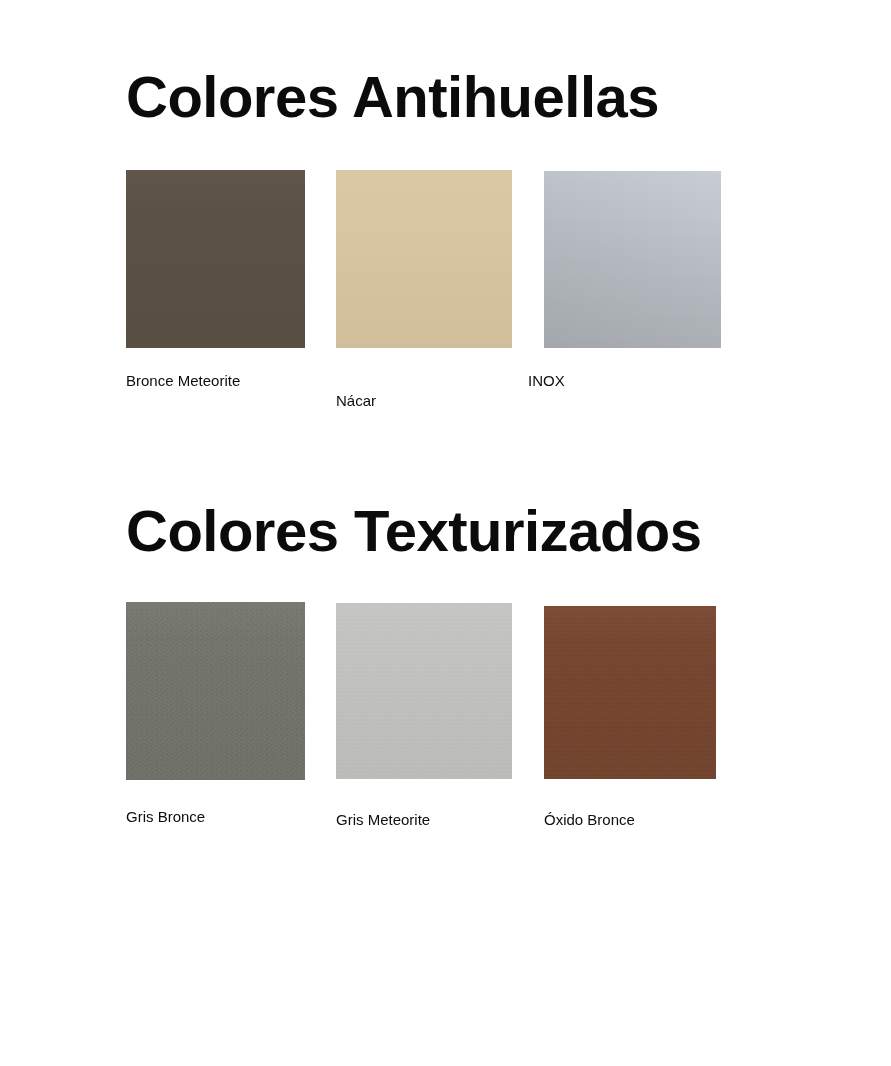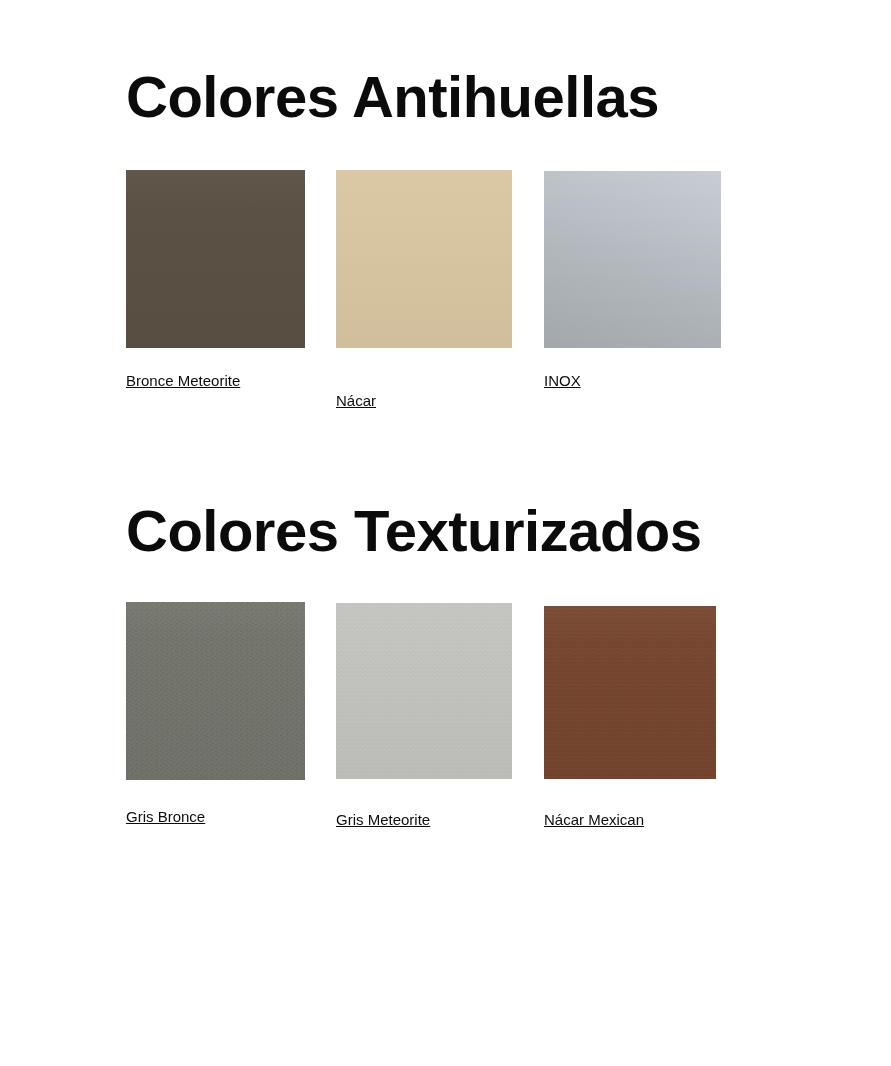--- a/index.html
+++ b/index.html
@@ -105,21 +105,20 @@
   }
 
   .swatch-label {
     position: absolute;
     left: 0;
     font-size: 15px;
     font-weight: 400;
     line-height: 18px;
     color: #0d0d0d;
     white-space: nowrap;
-    text-decoration: underline;
   }
 </style>
 </head>
 <body style="background: rgb(255, 255, 255); color: rgb(13, 13, 13);">
 
 <div class="page">
 
   <h1 class="section-title section-title--antihuellas">Colores Antihuellas</h1>
 
   <div class="swatch-row">
@@ -130,38 +129,38 @@
     <div class="swatch-label" style="left:126px; top:372px;">Bronce Meteorite</div>
 
     <div class="swatch-cell" style="left:336px; top:170px; width:176px; height:178px;">
       <div class="swatch" id="sw-0-1" style="background: rgb(217, 198, 162);"></div>
     </div>
     <div class="swatch-label" style="left:336px; top:392px;">Nácar</div>
 
     <div class="swatch-cell" style="left:544px; top:171px; width:177px; height:177px;">
       <div class="swatch" id="sw-0-2" style="background: linear-gradient(205deg, rgb(199, 203, 210) 0%, rgb(182, 187, 193) 52%, rgb(169, 174, 179) 100%);"></div>
     </div>
-    <div class="swatch-label" style="left:544px; top:372px;">INOX</div>
+    <div class="swatch-label" style="left:528px; top:372px;">INOX</div>
 
   </div>
 
   <h1 class="section-title section-title--texturizados">Colores Texturizados</h1>
 
   <div class="swatch-row">
 
     <div class="swatch-cell" style="left:126px; top:602px; width:179px; height:178px;">
       <div class="swatch swatch--textured" id="sw-1-0" style="background: rgb(114, 115, 106);"></div>
     </div>
     <div class="swatch-label" style="left:126px; top:808px;">Gris Bronce</div>
 
     <div class="swatch-cell" style="left:336px; top:603px; width:176px; height:176px;">
       <div class="swatch swatch--textured swatch--fine" id="sw-1-1" style="background: rgb(196, 197, 192);"></div>
     </div>
     <div class="swatch-label" style="left:336px; top:811px;">Gris Meteorite</div>
 
     <div class="swatch-cell" style="left:544px; top:606px; width:172px; height:173px;">
       <div class="swatch swatch--textured swatch--fine" id="sw-1-2" style="background: rgb(118, 69, 46);"></div>
     </div>
-    <div class="swatch-label" style="left:544px; top:811px;">Nácar Mexican</div>
+    <div class="swatch-label" style="left:544px; top:811px;">Óxido Bronce</div>
 
   </div>
 
 </div>
 
 </body></html>

